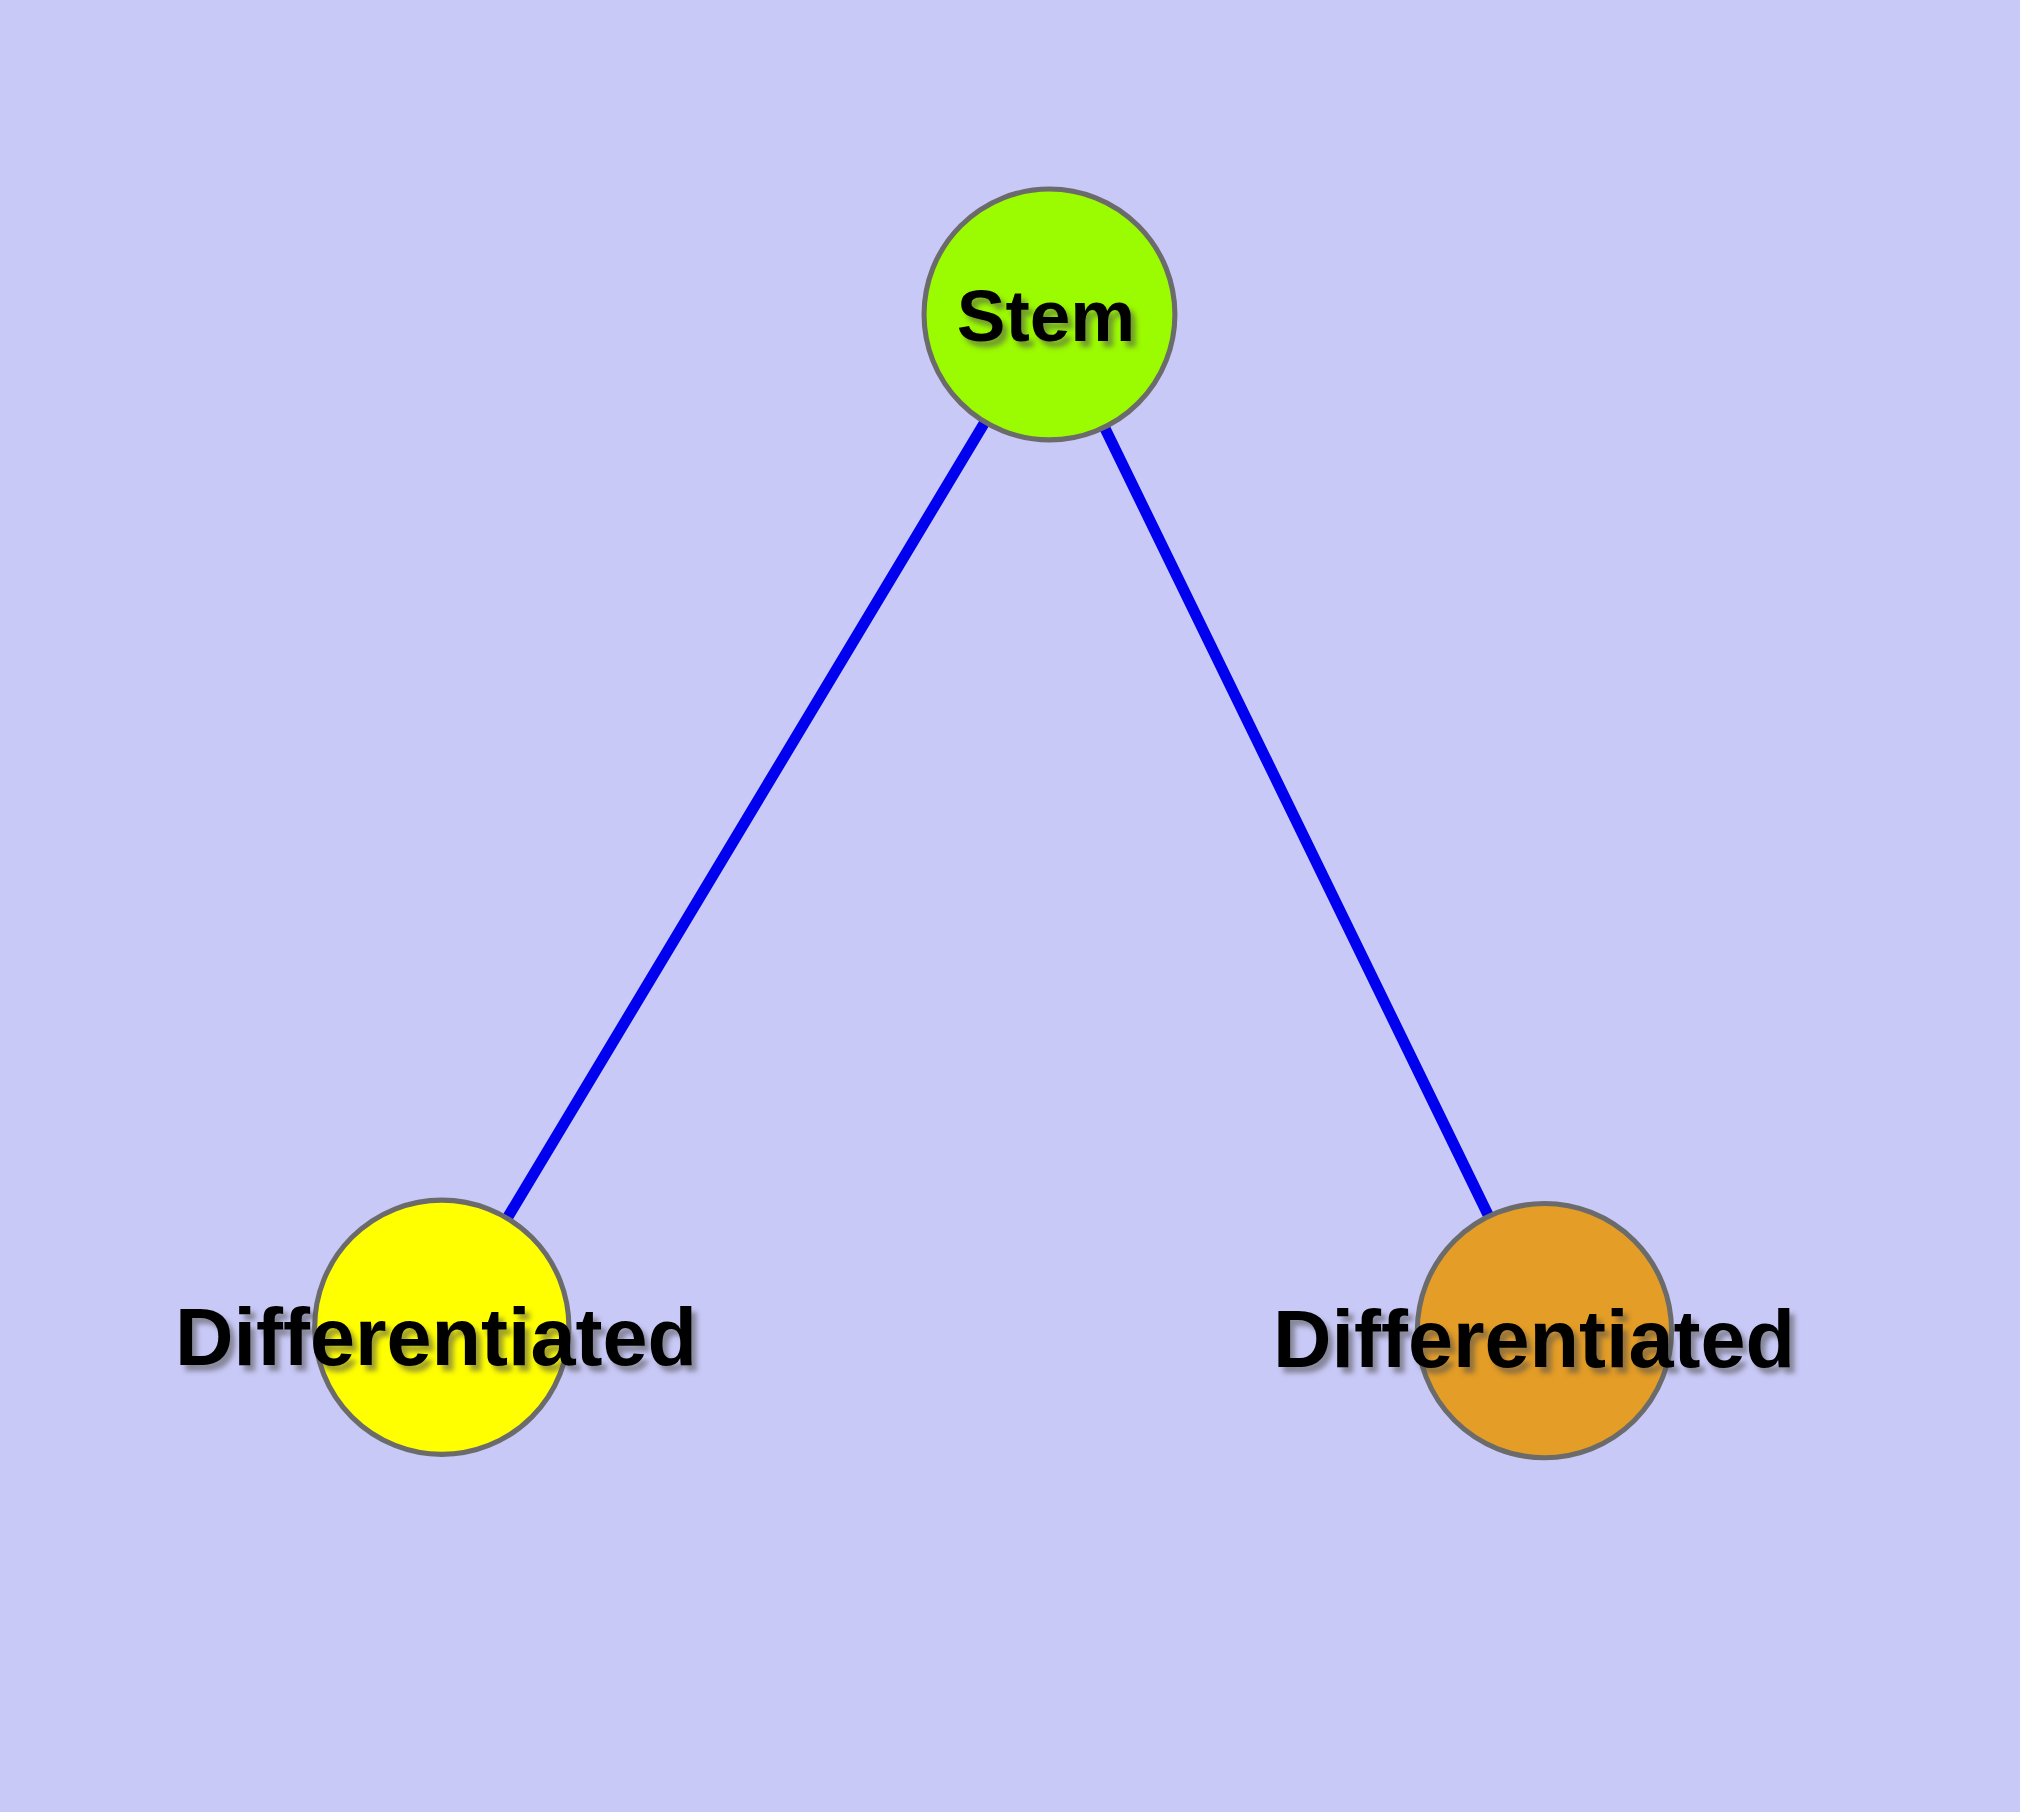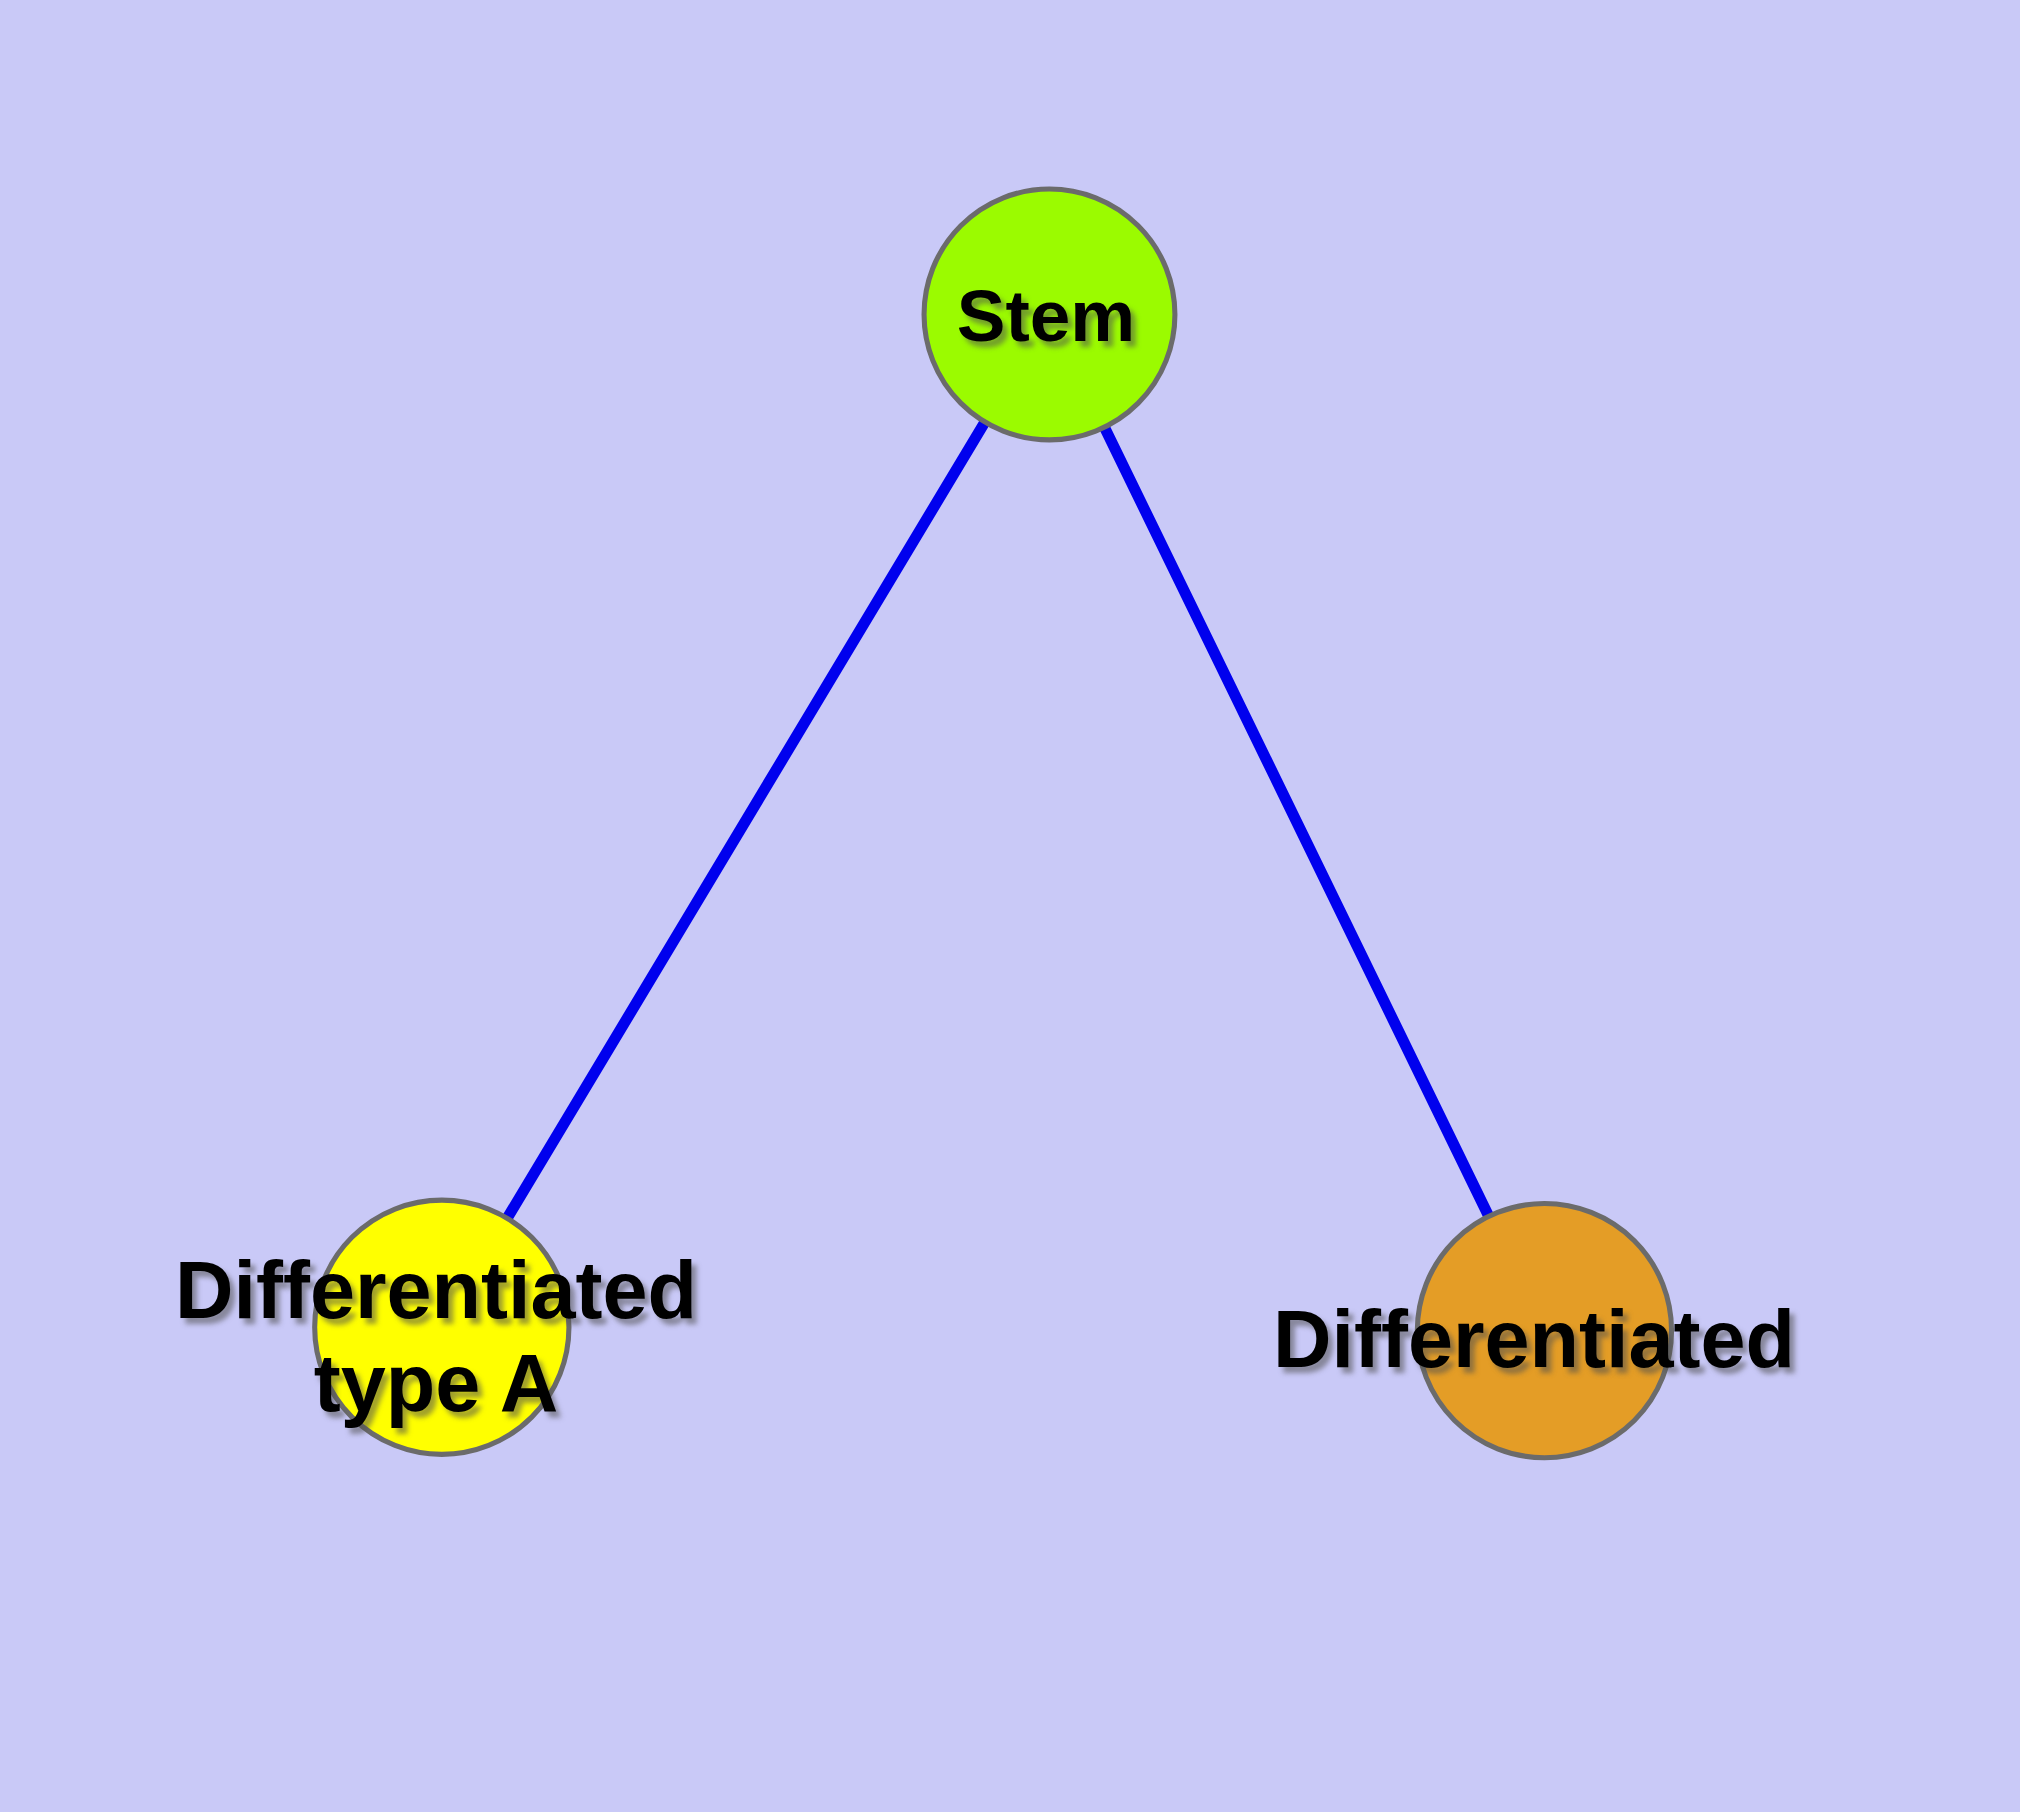--- a/index.html
+++ b/index.html
@@ -82,21 +82,20 @@
 
     <circle class="node-circle" cx="1822" cy="1570" r="150" fill="#E49D26"></circle>
   </svg>
 
   <div class="node-label" id="label-stem">
     <span class="line">Stem</span>
   </div>
 
   <div class="node-label" id="label-type-a">
     <span class="line">Differentiated</span>
-    <span class="line">type A</span>
   </div>
 
   <div class="node-label" id="label-type-b">
     <span class="line">Differentiated</span>
   </div>
 
 </div>
 
 
 </body></html>

